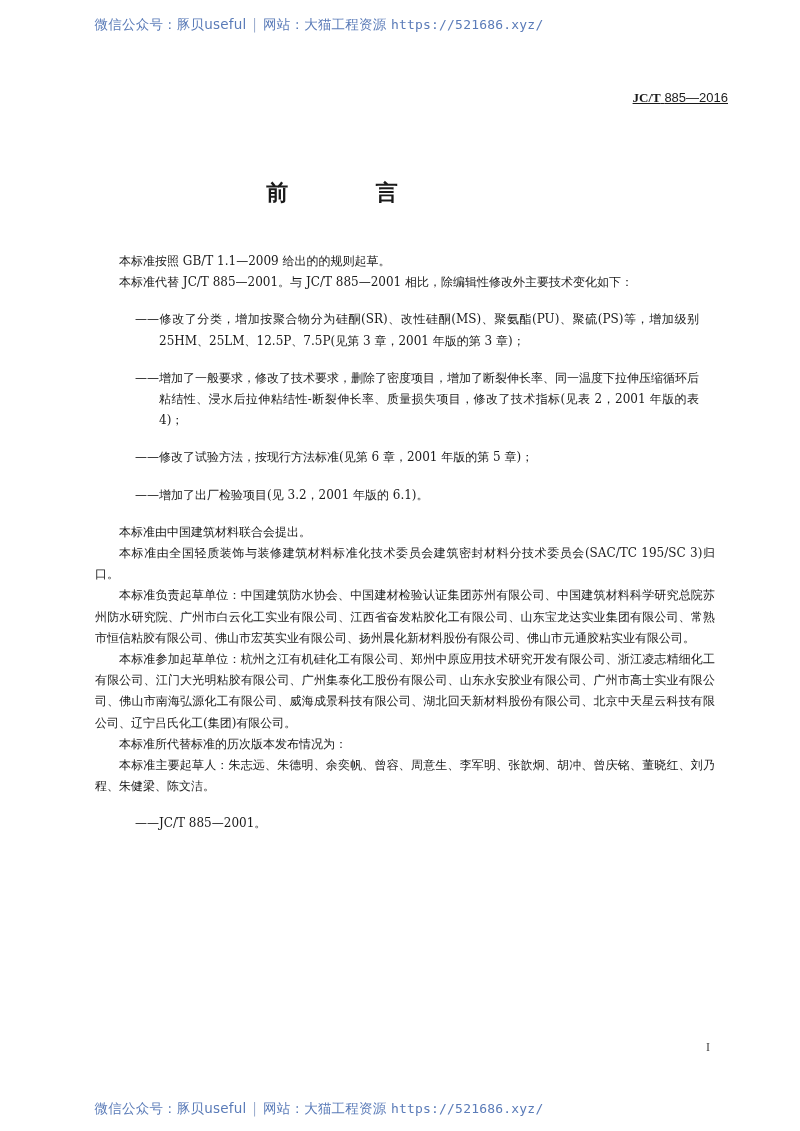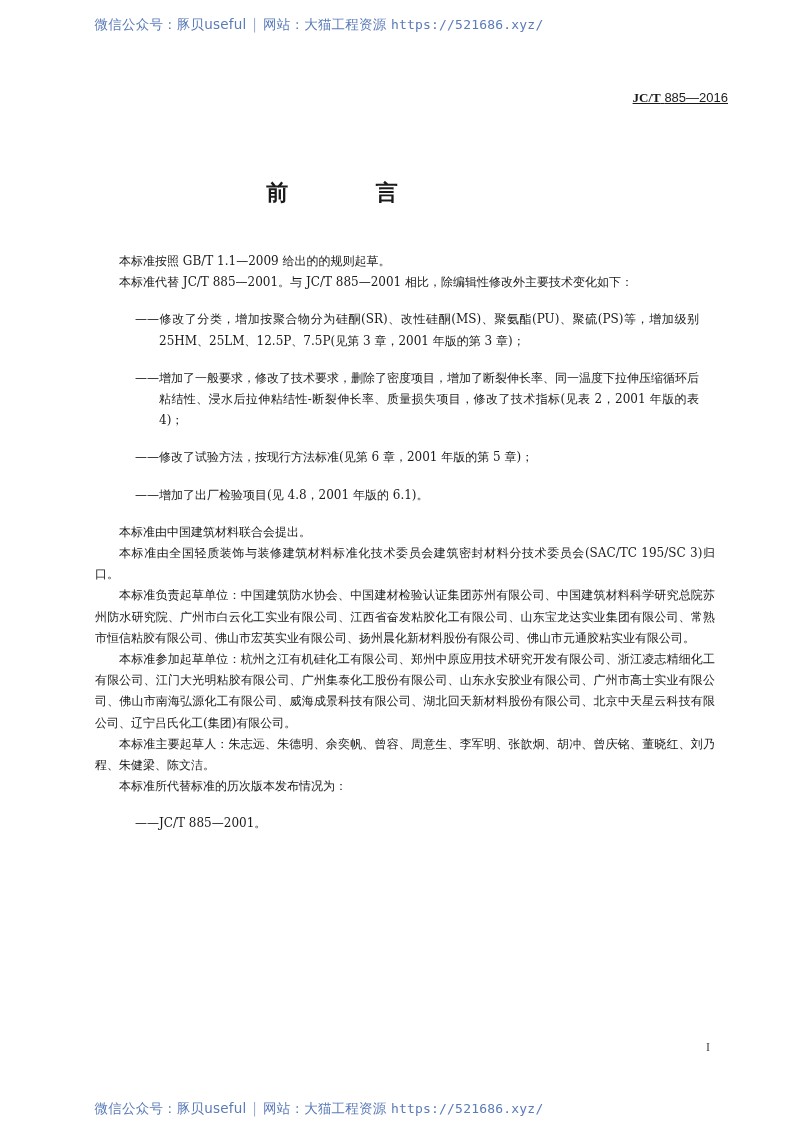--- a/index.html
+++ b/index.html
@@ -52,27 +52,27 @@
 </div>
 
 <div class="title">前 言</div>
 
 <div class="content">
   <p class="para">本标准按照 GB/T 1.1—2009 给出的的规则起草。</p>
   <p class="para">本标准代替 JC/T 885—2001。与 JC/T 885—2001 相比，除编辑性修改外主要技术变化如下：</p>
   <p class="dash">——修改了分类，增加按聚合物分为硅酮(SR)、改性硅酮(MS)、聚氨酯(PU)、聚硫(PS)等，增加级别 25HM、25LM、12.5P、7.5P(见第 3 章，2001 年版的第 3 章)；</p>
   <p class="dash">——增加了一般要求，修改了技术要求，删除了密度项目，增加了断裂伸长率、同一温度下拉伸压缩循环后粘结性、浸水后拉伸粘结性-断裂伸长率、质量损失项目，修改了技术指标(见表 2，2001 年版的表 4)；</p>
   <p class="dash">——修改了试验方法，按现行方法标准(见第 6 章，2001 年版的第 5 章)；</p>
-  <p class="dash">——增加了出厂检验项目(见 4.8，2001 年版的 6.1)。</p>
+  <p class="dash">——增加了出厂检验项目(见 3.2，2001 年版的 6.1)。</p>
   <p class="para">本标准由中国建筑材料联合会提出。</p>
   <p class="para">本标准由全国轻质装饰与装修建筑材料标准化技术委员会建筑密封材料分技术委员会(SAC/TC 195/SC 3)归口。</p>
   <p class="para">本标准负责起草单位：中国建筑防水协会、中国建材检验认证集团苏州有限公司、中国建筑材料科学研究总院苏州防水研究院、广州市白云化工实业有限公司、江西省奋发粘胶化工有限公司、山东宝龙达实业集团有限公司、常熟市恒信粘胶有限公司、佛山市宏英实业有限公司、扬州晨化新材料股份有限公司、佛山市元通胶粘实业有限公司。</p>
   <p class="para">本标准参加起草单位：杭州之江有机硅化工有限公司、郑州中原应用技术研究开发有限公司、浙江凌志精细化工有限公司、江门大光明粘胶有限公司、广州集泰化工股份有限公司、山东永安胶业有限公司、广州市高士实业有限公司、佛山市南海弘源化工有限公司、威海成景科技有限公司、湖北回天新材料股份有限公司、北京中天星云科技有限公司、辽宁吕氏化工(集团)有限公司。</p>
+  <p class="para">本标准所代替标准的历次版本发布情况为：</p>
   <p class="para">本标准主要起草人：朱志远、朱德明、余奕帆、曾容、周意生、李军明、张歆炯、胡冲、曾庆铭、董晓红、刘乃程、朱健梁、陈文洁。</p>
-  <p class="para">本标准所代替标准的历次版本发布情况为：</p>
   <p class="dash">——JC/T 885—2001。</p>
 </div>
 
 <div class="page-num">I</div>
 
 <div class="watermark" id="wm-bottom">
   <span>微信公众号：豚贝useful</span><span class="sep">|</span><span>网站：大猫工程资源</span>
   <span class="mono">https://521686.xyz/</span>
 </div>
 

